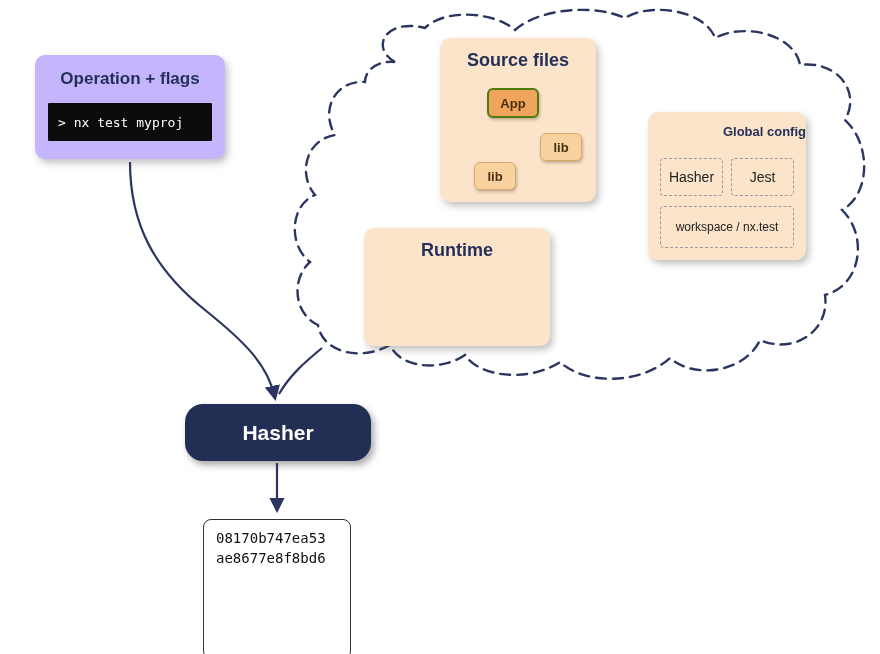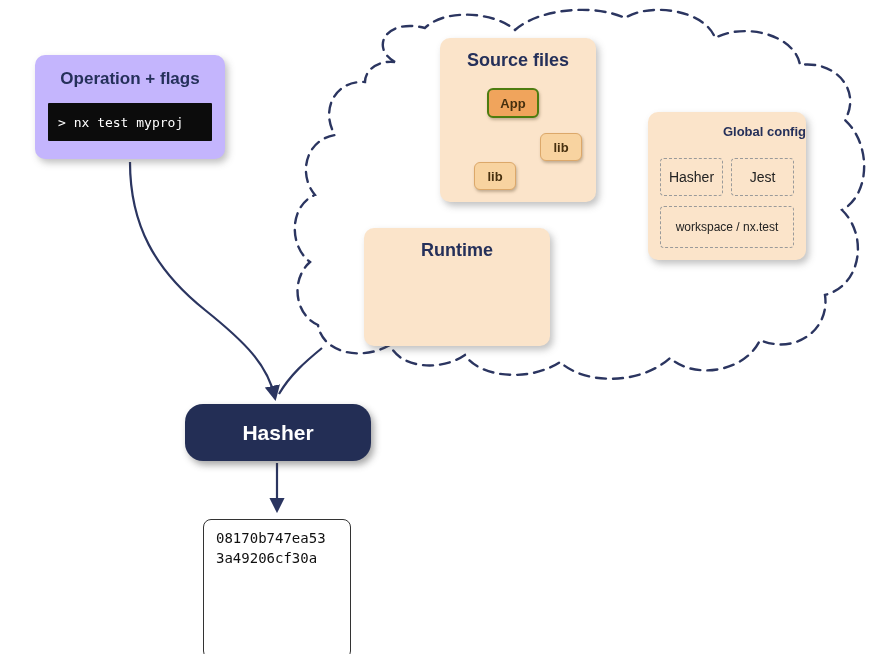--- a/index.html
+++ b/index.html
@@ -148,16 +148,16 @@
   </div>
 
   <div class="card run-card">
     <div class="card-title">Runtime</div>
   </div>
 
   <div class="hasher">Hasher</div>
 
   <div class="hash-box">
     <div>08170b747ea53</div>
-    <div>3a49206cf30a</div>
+    <div>ae8677e8f8bd6</div>
   </div>
 
 </div>
 
 </body></html>

